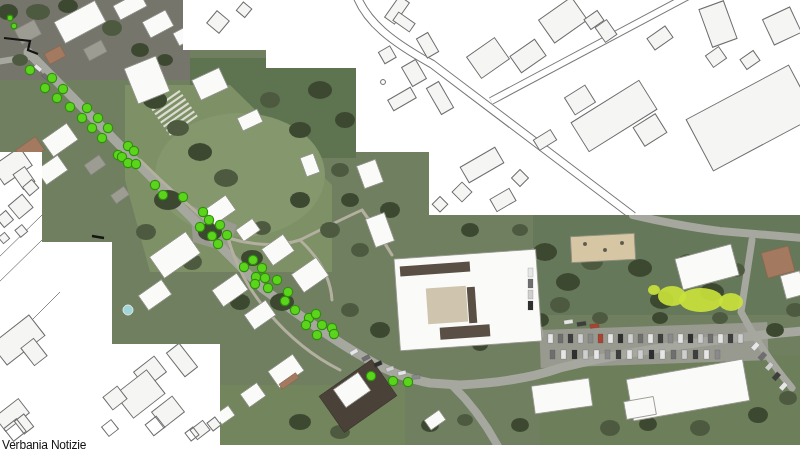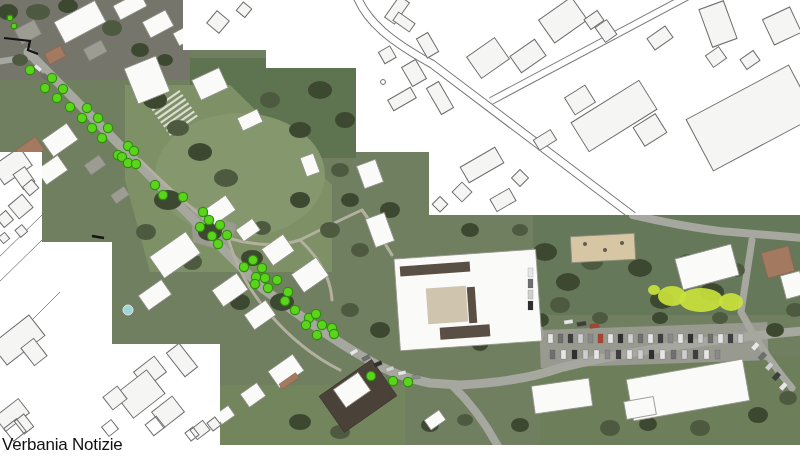--- a/index.html
+++ b/index.html
@@ -17,21 +17,21 @@
   .tree1{fill:#3d4831;stroke:none;}
   .tree2{fill:#4d5a40;stroke:none;}
   .road{stroke:var(--road,#a6a79f);fill:none;stroke-linecap:round;}
   .path{stroke:#b3b0a0;fill:none;stroke-linecap:round;}
   .roof{fill:var(--roof,#fafaf8);stroke:#8f8f88;stroke-width:0.8;}
   .roofg{fill:#9c9c93;stroke:#84847d;stroke-width:0.7;}
   .roofb{fill:#a3795f;stroke:#8a6550;stroke-width:0.7;}
   .roofd{fill:#4a4138;stroke:#3a332c;stroke-width:0.7;}
   .car{stroke:rgba(60,60,60,0.35);stroke-width:0.5;}
   .tree-marker{fill:var(--marker,#5bd41c);stroke:var(--marker-edge,#2f8f0c);stroke-width:1.2;}
-  #caption{position:absolute;left:2px;top:436px;font-size:17px;line-height:18px;
+  #caption{position:absolute;left:2px;top:436px;font-size:12px;line-height:18px;
            color:var(--caption-color,#111);letter-spacing:-0.2px;}
 </style>
 </head>
 <body>
 
 <div id="stage">
 <svg width="800" height="458" viewBox="0 0 800 458">
   <defs>
     <clipPath id="aerialClip">
       <polygon points="0,0 183,0 183,50 266,50 266,68 356,68 356,152 429,152 429,215 800,215 800,445 220,445 220,344 112,344 112,242 42,242 42,152 0,152"></polygon>

